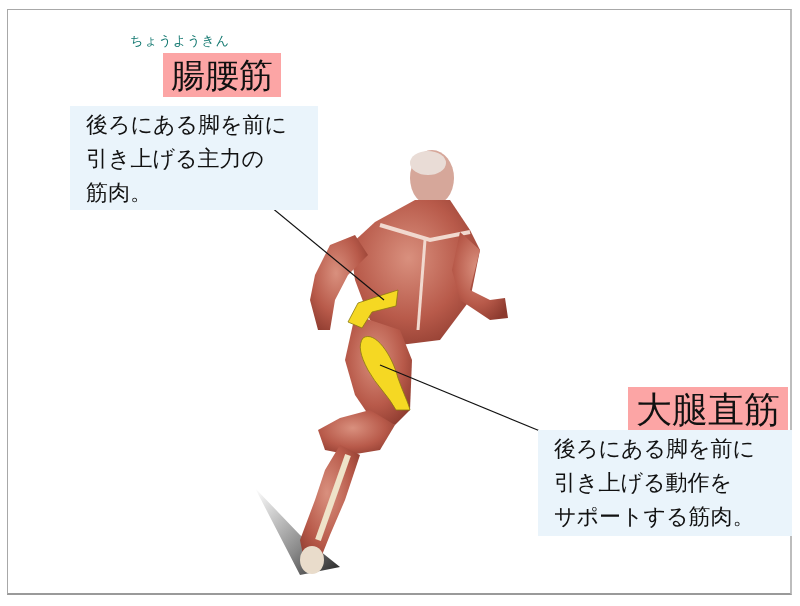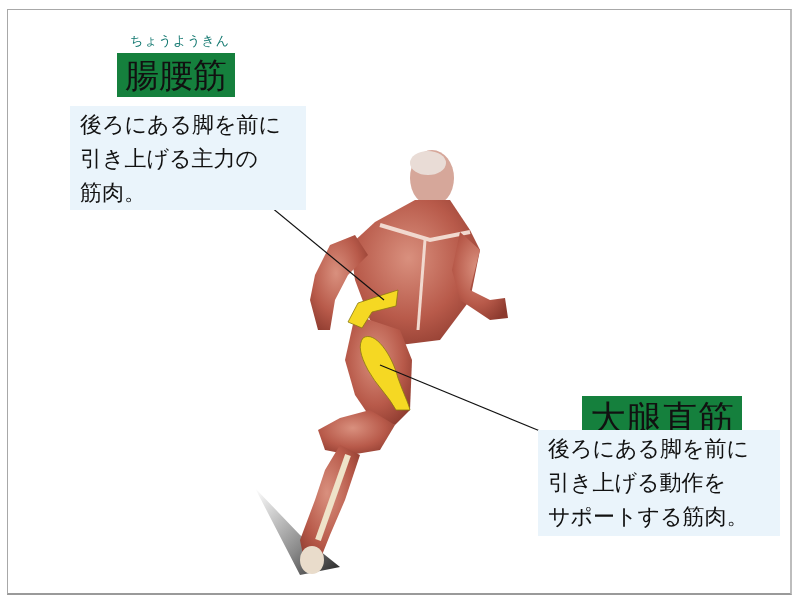--- a/index.html
+++ b/index.html
@@ -1,22 +1,22 @@
 <!DOCTYPE html>
 <html><head>
 <meta charset="utf-8">
 <style>
   html,body{margin:0;padding:0;background:#ffffff;}
   body{width:800px;height:606px;position:relative;overflow:hidden;font-family:"DejaVu Serif","Liberation Serif",serif;}
   .frame{position:absolute;left:7px;top:9px;width:785px;height:586px;border:1px solid #a8a8a8;border-right:2px solid #bdbdbd;border-bottom:2px solid #9a9a9a;box-sizing:border-box;background:#fff;}
   .ruby{position:absolute;left:130px;top:32px;font-size:13px;color:#0f766e;letter-spacing:1px;font-family:"DejaVu Sans","Liberation Sans",sans-serif;}
-  .title{position:absolute;background:#15803d;color:#111;font-size:34px;line-height:44px;padding:0 8px;font-weight:normal;font-family:"DejaVu Serif","Liberation Serif",serif;}
+  .title{position:absolute;background:#fca5a5;color:#111;font-size:34px;line-height:44px;padding:0 8px;font-weight:normal;font-family:"DejaVu Serif","Liberation Serif",serif;margin-left:46px;}
   .t1{left:117px;top:53px;height:44px;}
-  .t2{left:582px;top:396px;height:60px;font-size:36px;line-height:46px;}
-  .desc{position:absolute;background:#eaf4fb;color:#111;font-size:22px;line-height:34px;padding:2px 10px;white-space:pre;font-family:"DejaVu Serif","Liberation Serif",serif;}
+  .t2{left:582px;top:387px;height:60px;font-size:36px;line-height:46px;}
+  .desc{position:absolute;background:#eaf4fb;color:#111;font-size:22px;line-height:34px;padding:2px 16px;white-space:pre;font-family:"DejaVu Serif","Liberation Serif",serif;}
   .d1{left:70px;top:106px;width:216px;height:100px;}
   .d2{left:538px;top:430px;width:222px;height:102px;}
   svg.fig{position:absolute;left:0;top:0;}
 </style>
 </head>
 <body>
 
 <div class="frame"></div>
 
 <svg class="fig" width="800" height="606" viewBox="0 0 800 606">

